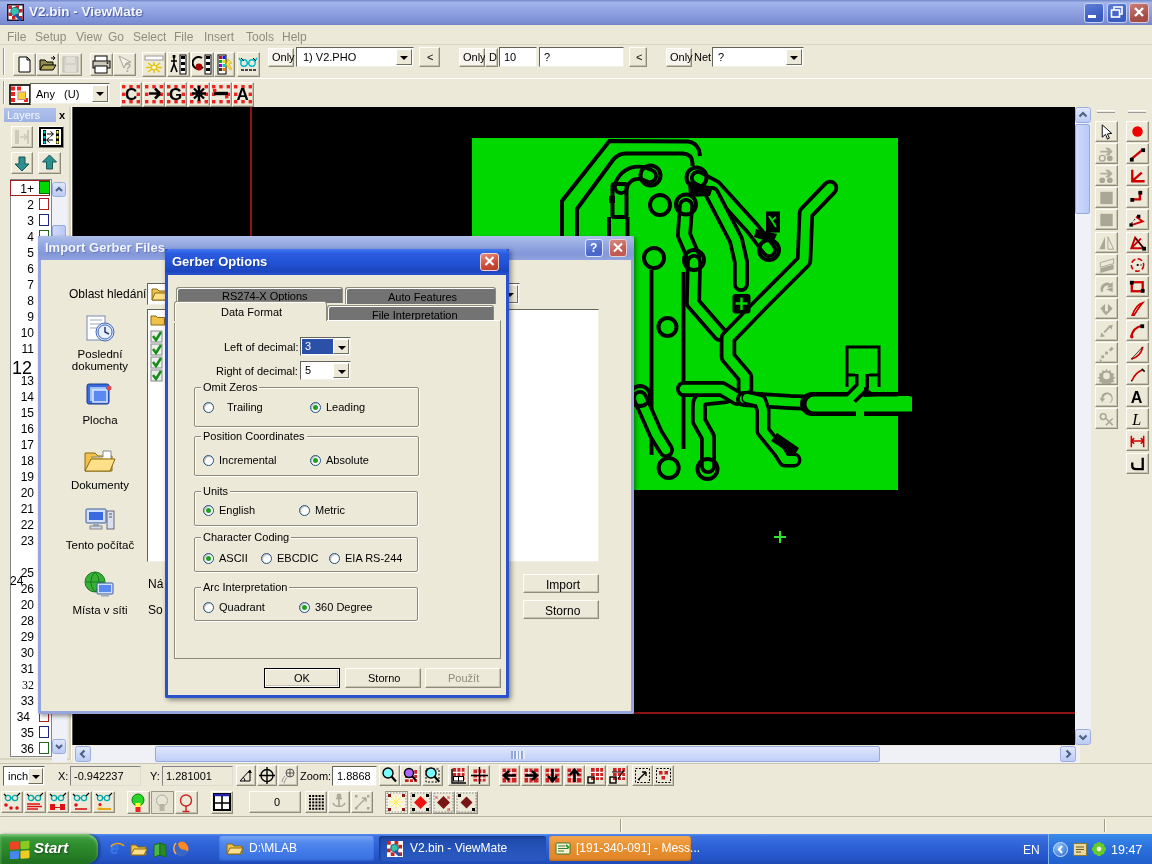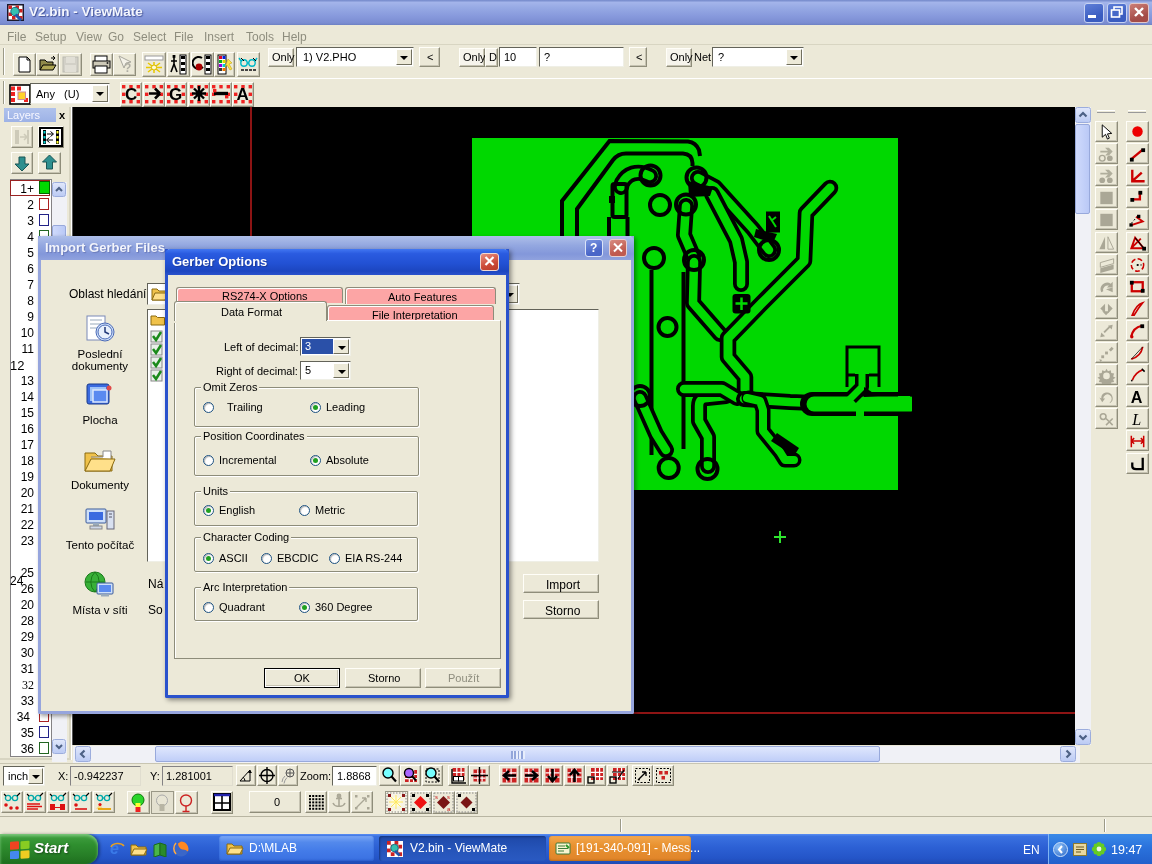--- a/index.html
+++ b/index.html
@@ -10,21 +10,21 @@
 .etchv{position:absolute;width:2px;border-left:1px solid #9c9a87;border-right:1px solid #fff;}
 .t{position:absolute;white-space:nowrap;}
 .g{color:#8e8d7e;}
 .ddbtn{position:absolute;background:#ece9d8;border:1px solid;border-color:#fff #716f5e #716f5e #fff;}
 .arr{width:0;height:0;position:absolute;}
 .down{border-left:4px solid transparent;border-right:4px solid transparent;border-top:4px solid #000;}
 .grp{position:absolute;border:1px solid #8d8c7a;border-radius:2px;box-shadow:1px 1px 0 #fff, inset 1px 1px 0 #fff;}
 .grplab{position:absolute;background:#ece9d8;padding:0 2px;font-size:11px;color:#000;}
 .radio{position:absolute;width:11px;height:11px;border-radius:50%;background:#fff;border:1px solid #1d5281;box-shadow:inset 1px 1px 1px #b9b9b9;}
 .radio.on::after{content:"";position:absolute;left:2px;top:2px;width:5px;height:5px;border-radius:50%;background:#21a121;}
-.tab{position:absolute;background:#fca5a5;border:1px solid #8d8c7a;border-bottom:none;border-radius:3px 3px 0 0;box-shadow:inset 1px 1px 0 #fff;text-align:center;}
+.tab{position:absolute;background:#737373;border:1px solid #8d8c7a;border-bottom:none;border-radius:3px 3px 0 0;box-shadow:inset 1px 1px 0 #fff;text-align:center;}
 .xbtn{position:absolute;border-radius:3px;color:#fff;text-align:center;font-weight:bold;}
 </style></head><body>
 <div class="ab" style="left:0;top:0;width:1152px;height:25px;background:linear-gradient(180deg,#7287c9 0%,#a3b4ea 10%,#96a9e4 32%,#8799dc 65%,#7b8dd2 92%,#6d80c3 100%);">
 <svg class="ab" style="left:7px;top:4px" width="17" height="17" viewBox="0 0 17 17">
       <rect x="0" y="0" width="17" height="17" fill="#1a1a2e"></rect>
       <rect x="1.5" y="1.5" width="14" height="14" fill="#fff"></rect>
       <g fill="#cc2222">
         <rect x="1.5" y="1.5" width="3.5" height="3.5"></rect>
         <rect x="8.5" y="1.5" width="3.5" height="3.5"></rect>
         <rect x="1.5" y="8.5" width="3.5" height="3.5"></rect>
@@ -606,21 +606,21 @@
 <div class="t" style="left:10px;top:171px;width:24px;text-align:right;font-size:12px;">7</div>
 <div class="ab" style="left:39px;top:171px;width:10px;height:12px;background:#fff;border:1px solid #226622;"></div>
 <div class="t" style="left:10px;top:187px;width:24px;text-align:right;font-size:12px;">8</div>
 <div class="ab" style="left:39px;top:187px;width:10px;height:12px;background:#fff;border:1px solid #aa2222;"></div>
 <div class="t" style="left:10px;top:203px;width:24px;text-align:right;font-size:12px;">9</div>
 <div class="ab" style="left:39px;top:203px;width:10px;height:12px;background:#fff;border:1px solid #222288;"></div>
 <div class="t" style="left:10px;top:219px;width:24px;text-align:right;font-size:12px;">10</div>
 <div class="ab" style="left:39px;top:219px;width:10px;height:12px;background:#fff;border:1px solid #226622;"></div>
 <div class="t" style="left:10px;top:235px;width:24px;text-align:right;font-size:12px;">11</div>
 <div class="ab" style="left:39px;top:235px;width:10px;height:12px;background:#fff;border:1px solid #aa2222;"></div>
-<div class="t" style="left:10px;top:251px;width:24px;text-align:left;font-size:13px;">12</div>
+<div class="t" style="left:10px;top:251px;width:24px;text-align:center;font-size:18px;">12</div>
 <div class="ab" style="left:39px;top:251px;width:10px;height:12px;background:#fff;border:1px solid #222288;"></div>
 <div class="t" style="left:10px;top:267px;width:24px;text-align:right;font-size:12px;">13</div>
 <div class="ab" style="left:39px;top:267px;width:10px;height:12px;background:#fff;border:1px solid #226622;"></div>
 <div class="t" style="left:10px;top:283px;width:24px;text-align:right;font-size:12px;">14</div>
 <div class="ab" style="left:39px;top:283px;width:10px;height:12px;background:#fff;border:1px solid #aa2222;"></div>
 <div class="t" style="left:10px;top:299px;width:24px;text-align:right;font-size:12px;">15</div>
 <div class="ab" style="left:39px;top:299px;width:10px;height:12px;background:#fff;border:1px solid #222288;"></div>
 <div class="t" style="left:10px;top:315px;width:24px;text-align:right;font-size:12px;">16</div>
 <div class="ab" style="left:39px;top:315px;width:10px;height:12px;background:#fff;border:1px solid #226622;"></div>
 <div class="t" style="left:10px;top:331px;width:24px;text-align:right;font-size:12px;">17</div>

